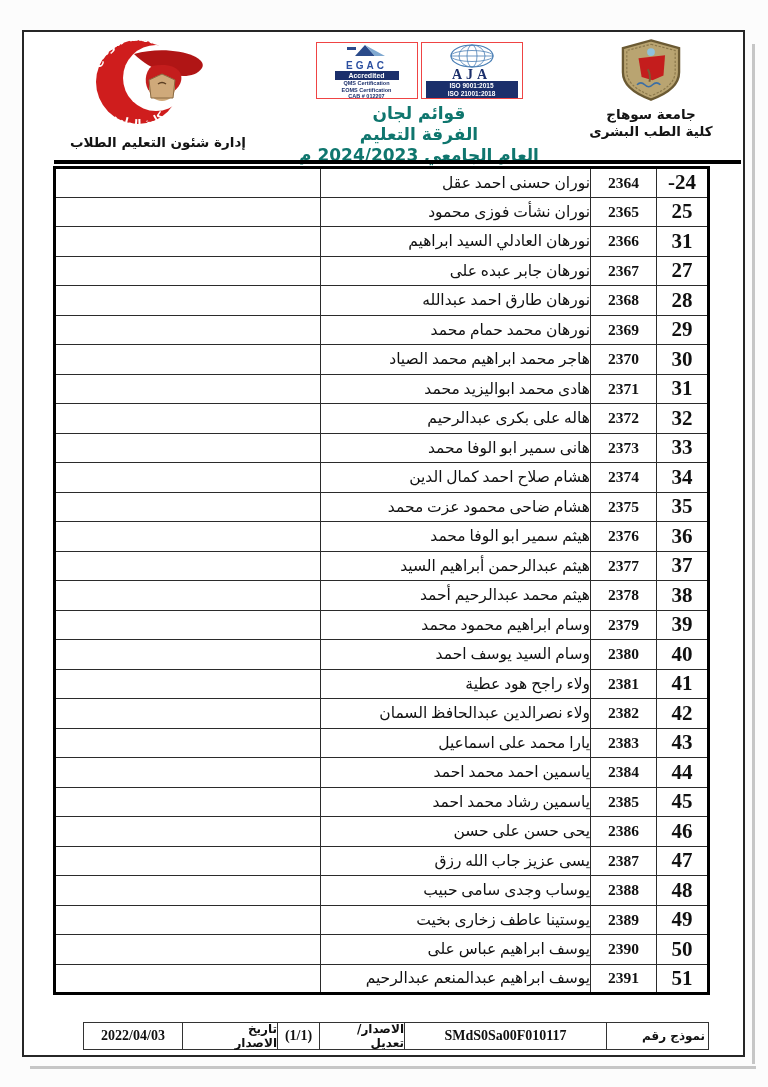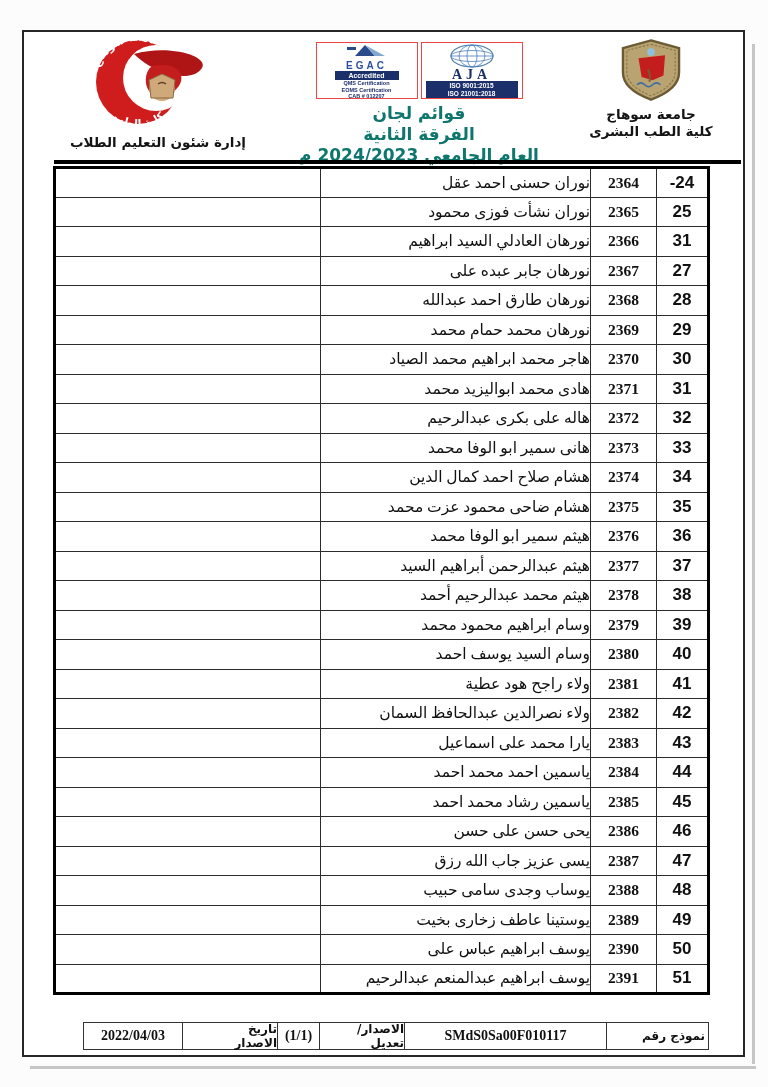--- a/index.html
+++ b/index.html
@@ -36,22 +36,22 @@
     font-weight:bold;font-size:17px;line-height:21px;color:#0f766e;white-space:nowrap;}
   .header-rule{position:absolute;left:30px;right:2px;top:128px;height:4px;background:#000;}
   
   table.roster{
     position:absolute;left:29px;top:134px;width:657px;
     border-collapse:collapse;table-layout:fixed;direction:rtl;
     border:3px solid #000;
   }
   table.roster td{border:1px solid #2b2b2b;padding:0;vertical-align:middle;overflow:hidden;}
   table.roster tr{height:29.5px;}
-  .c-serial{width:52px;text-align:center;font-weight:bold;font-size:17px;direction:ltr;
-    font-family:Liberation Sans, sans-serif;}
+  .c-serial{width:52px;text-align:center;font-weight:bold;font-size:21px;direction:ltr;
+    font-family:Liberation Serif, serif;}
   .c-seat{width:66px;text-align:center;font-weight:bold;font-size:15.5px;direction:ltr;
     font-family:"Liberation Serif",serif;}
   .c-name{width:270px;text-align:right;padding-right:5px;font-size:15.5px;
     font-family:"Liberation Serif","DejaVu Sans",sans-serif;white-space:nowrap;}
   .c-sig{}
   
   .footer-table{
     position:absolute;left:59px;top:990px;height:26px;display:flex;direction:rtl;
     border:1px solid #333;
   }
@@ -122,21 +122,21 @@
         </span>
         <div class="aja-name">AJA</div>
         <div class="aja-bar">
           <div class="aja-iso">ISO 9001:2015</div>
           <div class="aja-iso">ISO 21001:2018</div>
         </div>
       </div>
     </div>
     <div class="titles">
       <div class="title-line">قوائم لجان</div>
-      <div class="title-line">الفرقة الثانية</div>
+      <div class="title-line">الفرقة التعليم</div>
       <div class="title-line">العام الجامعي 2024/2023 م</div>
     </div>
   </div>
 
   <div class="header-right">
     <span>
       <svg width="78" height="64" viewBox="0 0 100 82">
         <path d="M50,3 L86,13 L86,44 Q86,66 50,79 Q14,66 14,44 L14,13 Z" fill="#b9a471" stroke="#6b5a33" stroke-width="3"></path>
         <path d="M50,8 L81,16 L81,43 Q81,62 50,74 Q19,62 19,43 L19,16 Z" fill="none" stroke="#8a774a" stroke-width="1.5" stroke-dasharray="3,2"></path>
         <circle cx="50" cy="18" r="5" fill="#8fc1dd"></circle>

